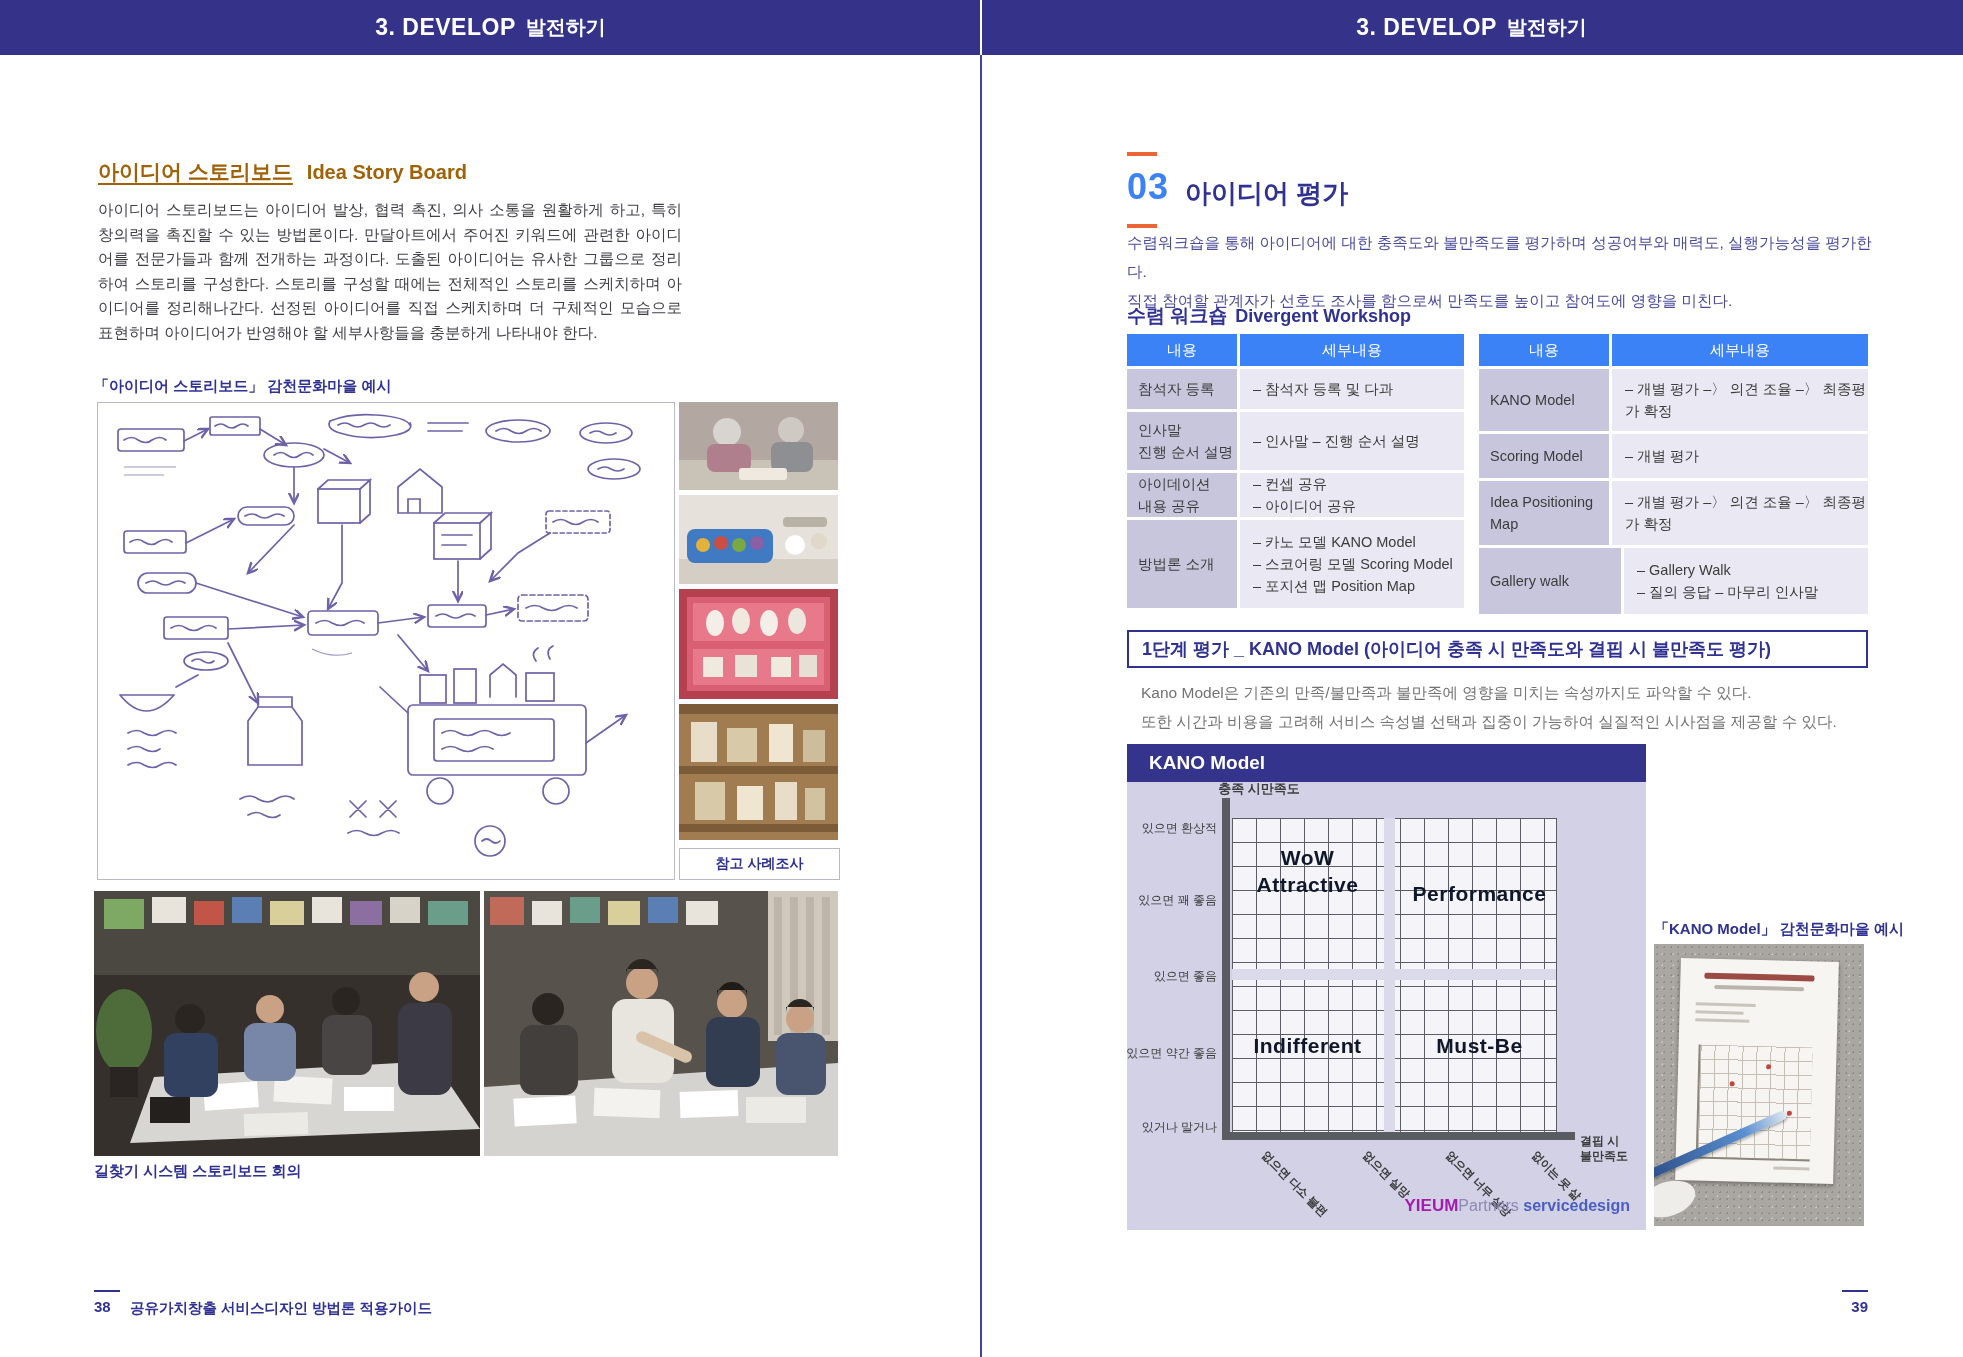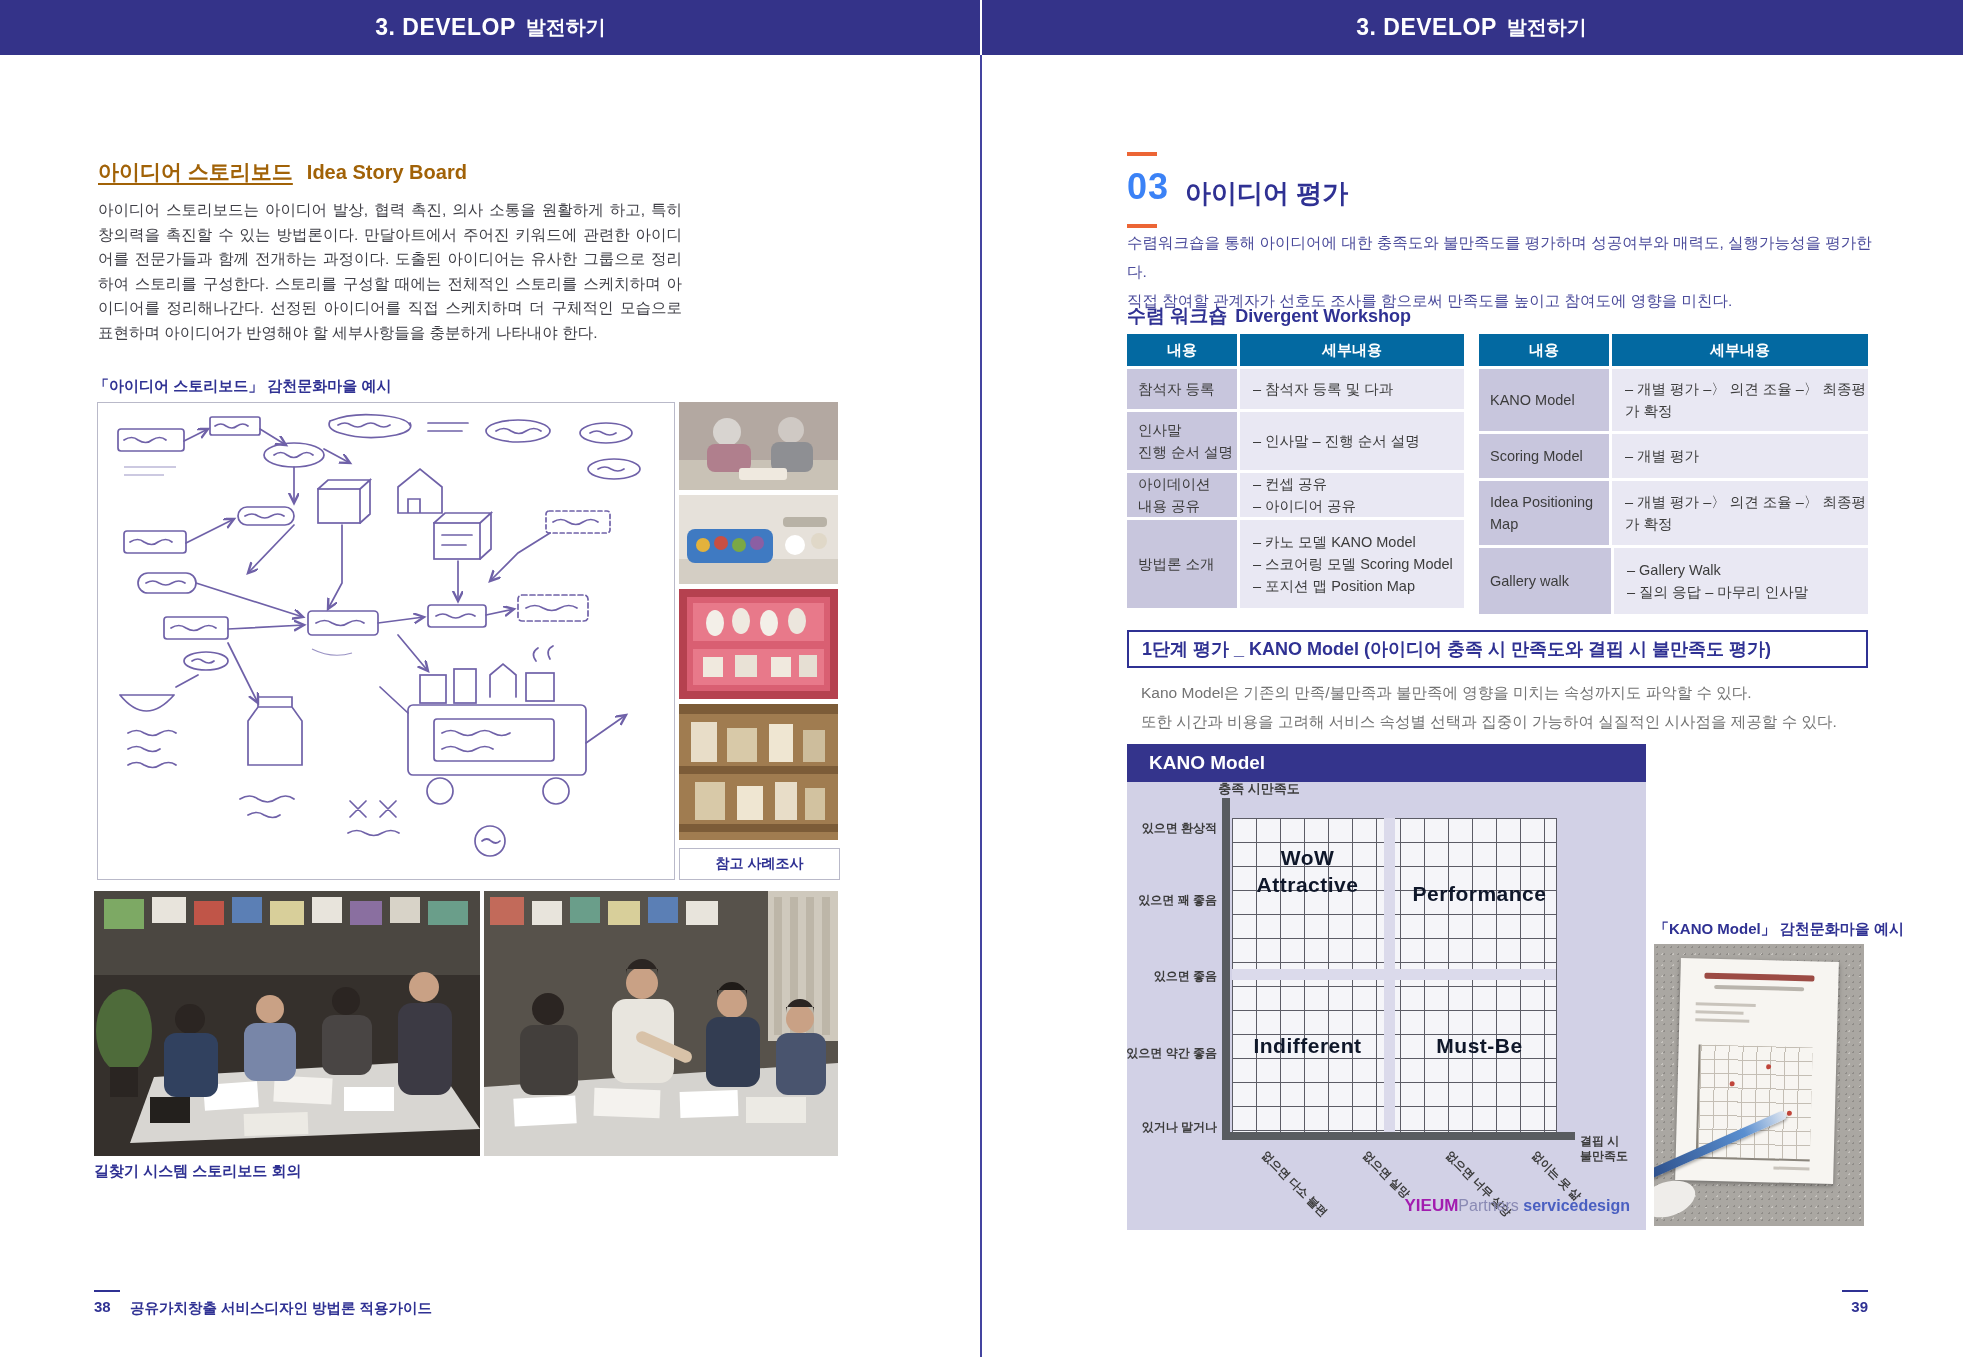--- a/index.html
+++ b/index.html
@@ -25,40 +25,40 @@
   .footer-txt{font-size:14.5px;font-weight:600;color:#2f3193;}
   
   .sec-dash{width:30px;height:4px;background:#ec6535;}
   .sec-num{font-size:36px;font-weight:bold;color:#3b82f6;letter-spacing:1px;}
   .sec-title{font-size:26px;font-weight:bold;color:#2f3193;}
   .intro{font-size:15.5px;color:#4b4b9b;line-height:29px;}
   .ws-ko{font-size:19px;font-weight:bold;color:#2f3193;}
   .ws-en{font-size:18px;font-weight:600;color:#2f3193;margin-left:8px;}
   .tbl{display:flex;flex-direction:column;}
   .tbl-head{display:flex;height:32px;}
-  .th{background:#0369a1;color:#ffffff;font-size:15px;font-weight:bold;display:flex;align-items:center;justify-content:center;}
+  .th{background:#3b82f6;color:#ffffff;font-size:15px;font-weight:normal;display:flex;align-items:center;justify-content:center;}
   .tr{display:flex;margin-top:3px;}
   .tc1{background:#c8c6dd;color:#3c3c3c;font-size:14.5px;display:flex;flex-direction:column;justify-content:center;
        padding-left:11px;box-sizing:border-box;line-height:22px;}
   .tc2{background:#e9e8f3;color:#3c3c3c;font-size:14.5px;display:flex;flex-direction:column;justify-content:center;
        padding-left:13px;box-sizing:border-box;line-height:22px;flex:1;margin-left:3px;}
   .stepbox{border:2px solid #2f3193;display:flex;align-items:center;padding-left:13px;box-sizing:border-box;
            font-size:18px;font-weight:bold;color:#2f3193;background:#ffffff;}
   .kdesc{font-size:15.5px;color:#737373;line-height:29px;}
   
   .kano-panel{background:#d2d1e6;}
   .kano-bar{background:#34348c;color:#ffffff;font-size:19px;font-weight:bold;display:flex;align-items:center;
             padding-left:22px;box-sizing:border-box;}
   .kgrid{background-color:#f5f5f9;
      background-image:repeating-linear-gradient(to right,#5c5c66 0 1px,transparent 1px 24px),
                       repeating-linear-gradient(to bottom,#5c5c66 0 1px,transparent 1px 24px);
      border-right:1px solid #5c5c66;border-bottom:1px solid #5c5c66;}
   .kgap{background:#dbdaeb;}
   .kaxis{background:#595c60;}
-  .ytick{font-size:12px;color:#3c3c3c;font-weight:700;text-align:right;width:112px;}
+  .ytick{font-size:12px;color:#3c3c3c;font-weight:400;text-align:right;width:112px;}
   .yaxlabel{font-size:13px;color:#3c3c3c;font-weight:bold;}
   .quad{color:#0f172a;font-weight:bold;font-size:21px;text-align:center;letter-spacing:.5px;}
   .xtick{font-size:11.5px;color:#3c3c3c;font-weight:600;transform:rotate(45deg);transform-origin:left top;white-space:nowrap;}
   .xaxlabel{font-size:12px;color:#3c3c3c;font-weight:bold;line-height:15px;}
   .wm{font-size:16px;white-space:nowrap;}
   .wm-b{font-weight:bold;color:#a21caf;font-size:17px;}
   .wm-p{color:#8a8ab4;}
   .wm-s{color:#4a5fc1;font-weight:600;}
   
   .granite{background-color:#aaa7a2;
@@ -400,21 +400,21 @@
     </div>
     <div class="tr" style="height:64px;">
       <div class="tc1" style="width:130px;">
           <span>Idea Positioning Map</span>
         </div>
       <div class="tc2">
           <span>– 개별 평가 –〉 의견 조율 –〉 최종평가 확정</span>
         </div>
     </div>
     <div class="tr" style="height:66px;">
-      <div class="tc1" style="width:132px;">
+      <div class="tc1" style="width:142px;">
           <span>Gallery walk</span>
         </div>
       <div class="tc2">
         <span>– Gallery Walk</span>
         <span>– 질의 응답   – 마무리 인사말</span>
       </div>
     </div>
   </div>
 
   <div class="abs stepbox" style="left:1127px;top:630px;width:741px;height:38px;">

